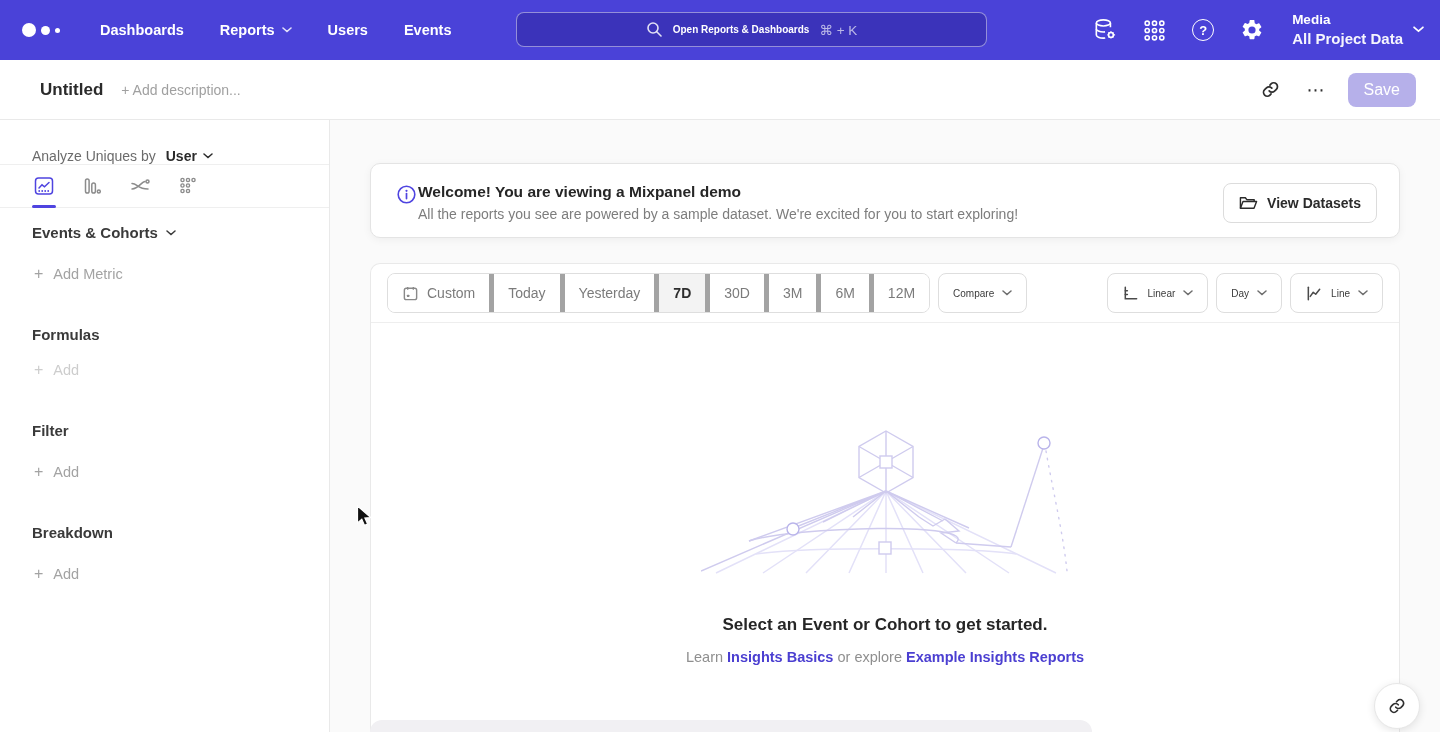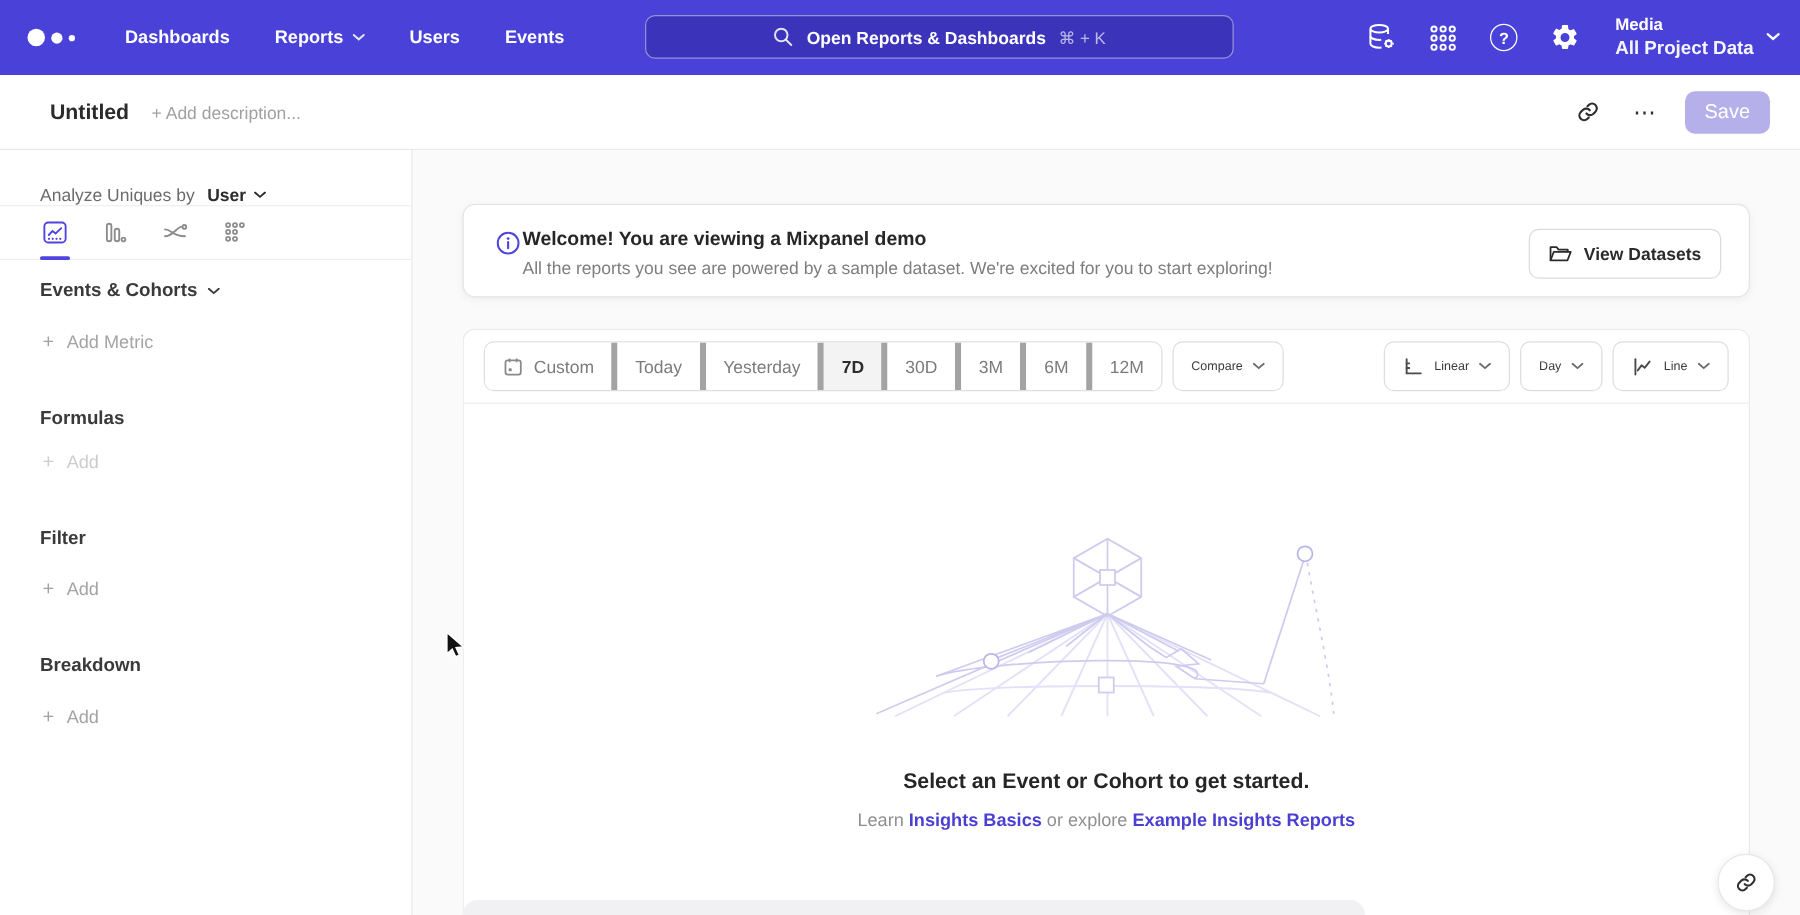--- a/index.html
+++ b/index.html
@@ -10,21 +10,21 @@
   
   .topnav { position:absolute; left:0; top:0; width:1440px; height:60px; background:#4a42d8; display:flex; align-items:center; z-index:30; }
   .logo { display:flex; align-items:center; gap:5px; margin-left:22px; width:46px; }
   .logo .d1{ width:14px;height:14px;border-radius:50%;background:#fff; }
   .logo .d2{ width:9px;height:9px;border-radius:50%;background:#fff; }
   .logo .d3{ width:5px;height:5px;border-radius:50%;background:#fff; }
   .nav-items { display:flex; align-items:center; gap:36px; margin-left:32px; }
   .nav-item { color:#fff; font-size:14.5px; font-weight:600; cursor:pointer; display:flex; align-items:center; gap:7px; }
   .nav-item .chev { opacity:.85; }
   .search-bar { position:absolute; left:516px; top:12px; width:471px; height:35px; background:rgba(10,0,80,0.22); border:1px solid rgba(255,255,255,0.45); border-radius:8px; display:flex; align-items:center; justify-content:center; gap:10px; cursor:pointer; }
-  .search-label { color:#fff; font-size:14px; font-weight:600; }
+  .search-label { color:#fff; font-size:10px; font-weight:600; }
   .search-shortcut { color:rgba(255,255,255,0.65); font-size:13.5px; }
   .nav-right { position:absolute; right:16px; top:0; height:60px; display:flex; align-items:center; gap:23px; }
   .nav-icon { width:26px; height:26px; display:flex; align-items:center; justify-content:center; cursor:pointer; }
   .help-circle { width:22px; height:22px; border:1.7px solid #fff; border-radius:50%; color:#fff; font-size:13px; font-weight:700; display:flex; align-items:center; justify-content:center; }
   .project-switch { display:flex; align-items:center; gap:10px; margin-left:4px; cursor:pointer; }
   .project-text { display:flex; flex-direction:column; line-height:1.3; }
   .project-name { color:#fff; font-size:13.5px; font-weight:700; }
   .project-sub { color:#fff; font-size:15px; font-weight:700; opacity:.95; }
   .project-switch .chev { color:#fff; }
 

